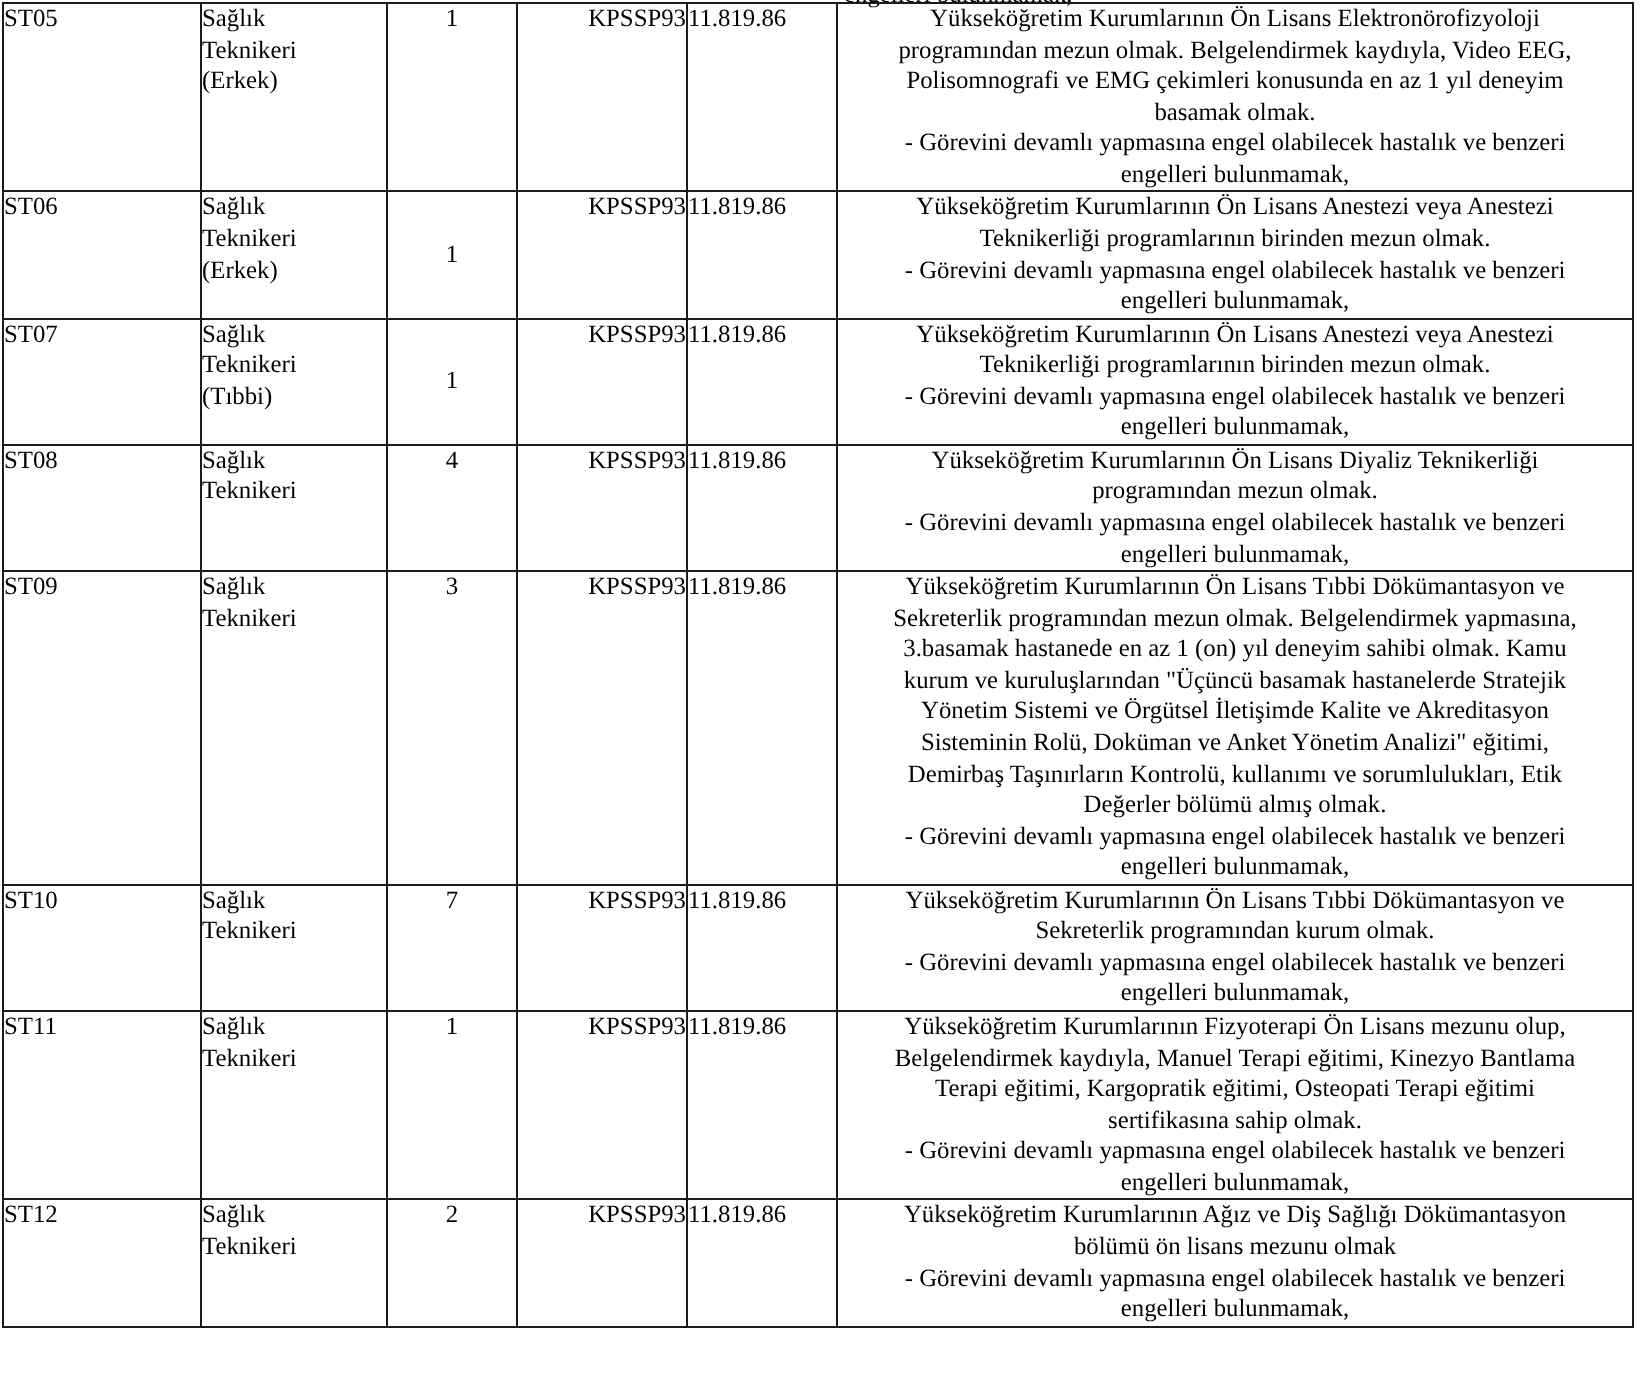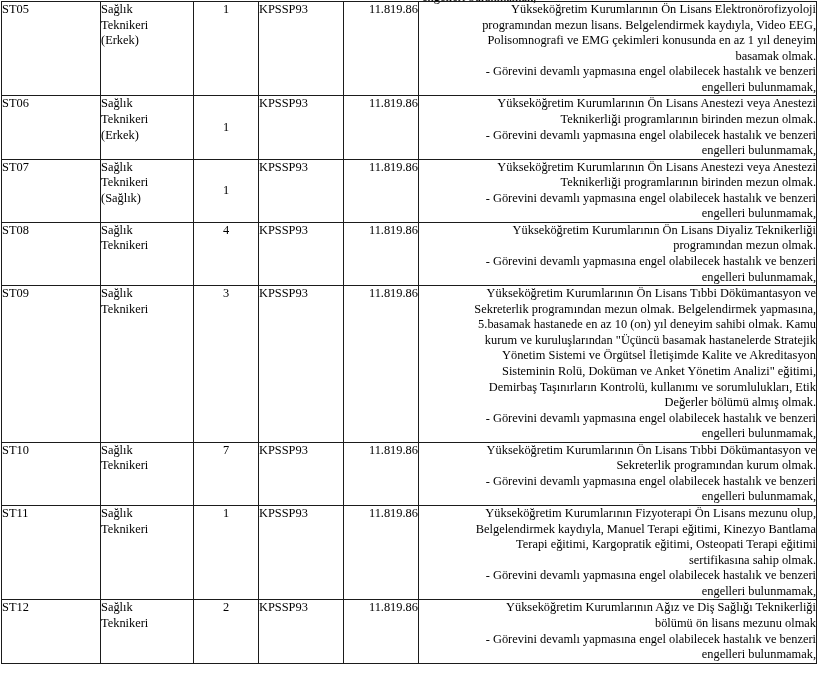--- a/index.html
+++ b/index.html
@@ -53,32 +53,32 @@
     padding-left: 4px;
     padding-top: 2px;
   }
   .cell-title .tl { display: block; white-space: nowrap; }
   .cell-count {
     text-align: center;
     padding-top: 9px;
   }
   .cell-count.mid { vertical-align: middle; padding-top: 0; }
   .cell-exam {
+    text-align: right;
+    padding-top: 9px;
+  }
+  .cell-fee {
     text-align: left;
-    padding-top: 9px;
-  }
-  .cell-fee {
-    text-align: right;
     padding-top: 9px;
   }
   .cell-desc {
     padding-left: 3px;
     padding-right: 2px;
     padding-top: 2px;
-    text-align: right;
+    text-align: center;
   }
   .desc-line { display: block; white-space: nowrap; }
   
   .clip-row td { border-top: none; }
   #clipstrip {
     position: absolute;
     left: 419px;
     top: 0px;
     width: 396px;
     height: 4px;
@@ -121,21 +121,21 @@
           <td class="cell-title">
             <span class="tl">Sağlık</span>
             <span class="tl">Teknikeri</span>
             <span class="tl">(Erkek)</span>
           </td>
           <td class="cell-count">1</td>
           <td class="cell-exam">KPSSP93</td>
           <td class="cell-fee">11.819.86</td>
           <td class="cell-desc">
             <span class="desc-line">Yükseköğretim Kurumlarının Ön Lisans Elektronörofizyoloji</span>
-            <span class="desc-line">programından mezun lisans. Belgelendirmek kaydıyla, Video EEG,</span>
+            <span class="desc-line">programından mezun olmak. Belgelendirmek kaydıyla, Video EEG,</span>
             <span class="desc-line">Polisomnografi ve EMG çekimleri konusunda en az 1 yıl deneyim</span>
             <span class="desc-line">basamak olmak.</span>
             <span class="desc-line">- Görevini devamlı yapmasına engel olabilecek hastalık ve benzeri</span>
             <span class="desc-line">engelleri bulunmamak,</span>
           </td>
         </tr>
         <tr>
           <td class="cell-code">ST06</td>
           <td class="cell-title">
             <span class="tl">Sağlık</span>
@@ -150,21 +150,21 @@
             <span class="desc-line">Teknikerliği programlarının birinden mezun olmak.</span>
             <span class="desc-line">- Görevini devamlı yapmasına engel olabilecek hastalık ve benzeri</span>
             <span class="desc-line">engelleri bulunmamak,</span>
           </td>
         </tr>
         <tr>
           <td class="cell-code">ST07</td>
           <td class="cell-title">
             <span class="tl">Sağlık</span>
             <span class="tl">Teknikeri</span>
-            <span class="tl">(Sağlık)</span>
+            <span class="tl">(Tıbbi)</span>
           </td>
           <td class="cell-count mid">1</td>
           <td class="cell-exam">KPSSP93</td>
           <td class="cell-fee">11.819.86</td>
           <td class="cell-desc">
             <span class="desc-line"> Yükseköğretim Kurumlarının Ön Lisans Anestezi veya Anestezi</span>
             <span class="desc-line">Teknikerliği programlarının birinden mezun olmak.</span>
             <span class="desc-line">- Görevini devamlı yapmasına engel olabilecek hastalık ve benzeri</span>
             <span class="desc-line">engelleri bulunmamak,</span>
           </td>
@@ -190,21 +190,21 @@
           <td class="cell-title">
             <span class="tl">Sağlık</span>
             <span class="tl">Teknikeri</span>
           </td>
           <td class="cell-count">3</td>
           <td class="cell-exam">KPSSP93</td>
           <td class="cell-fee">11.819.86</td>
           <td class="cell-desc">
             <span class="desc-line">Yükseköğretim Kurumlarının Ön Lisans Tıbbi Dökümantasyon ve</span>
             <span class="desc-line">Sekreterlik programından mezun olmak. Belgelendirmek yapmasına,</span>
-            <span class="desc-line">5.basamak  hastanede  en az 10 (on) yıl deneyim sahibi olmak. Kamu</span>
+            <span class="desc-line">3.basamak  hastanede  en az 1 (on) yıl deneyim sahibi olmak. Kamu</span>
             <span class="desc-line">kurum ve kuruluşlarından "Üçüncü basamak hastanelerde  Stratejik</span>
             <span class="desc-line">Yönetim Sistemi ve Örgütsel İletişimde Kalite ve Akreditasyon</span>
             <span class="desc-line">Sisteminin Rolü, Doküman ve Anket Yönetim Analizi" eğitimi,</span>
             <span class="desc-line">Demirbaş Taşınırların Kontrolü, kullanımı ve sorumlulukları, Etik</span>
             <span class="desc-line">Değerler bölümü almış olmak.</span>
             <span class="desc-line">- Görevini devamlı yapmasına engel olabilecek hastalık ve benzeri</span>
             <span class="desc-line">engelleri bulunmamak,</span>
           </td>
         </tr>
         <tr>
@@ -244,21 +244,21 @@
         <tr>
           <td class="cell-code">ST12</td>
           <td class="cell-title">
             <span class="tl">Sağlık</span>
             <span class="tl">Teknikeri</span>
           </td>
           <td class="cell-count">2</td>
           <td class="cell-exam">KPSSP93</td>
           <td class="cell-fee">11.819.86</td>
           <td class="cell-desc">
-            <span class="desc-line">Yükseköğretim Kurumlarının Ağız ve Diş Sağlığı Teknikerliği</span>
+            <span class="desc-line">Yükseköğretim Kurumlarının Ağız ve Diş Sağlığı Dökümantasyon</span>
             <span class="desc-line">bölümü ön lisans mezunu olmak</span>
             <span class="desc-line">- Görevini devamlı yapmasına engel olabilecek hastalık ve benzeri</span>
             <span class="desc-line">engelleri bulunmamak,</span>
           </td>
         </tr>
       </tbody>
   </table>
 
 </div>
 

